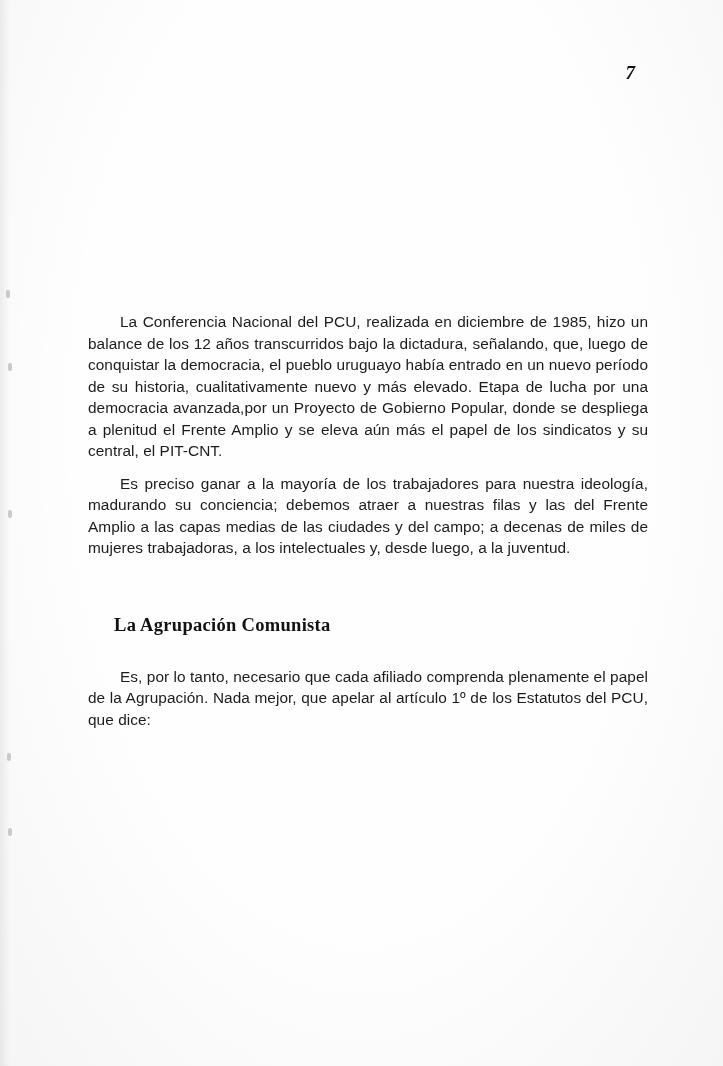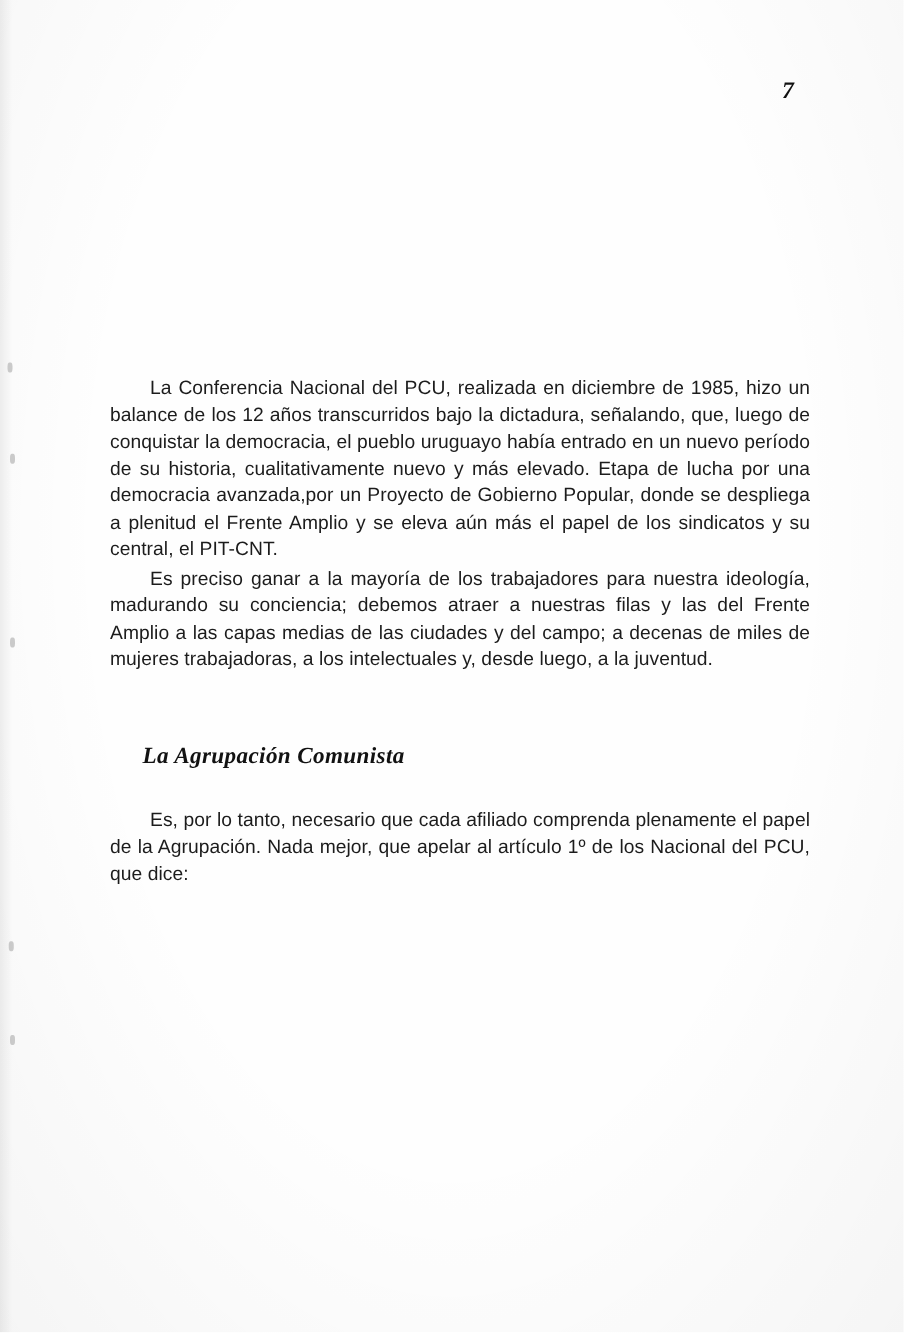--- a/index.html
+++ b/index.html
@@ -47,28 +47,27 @@
     font-style: italic;
     font-size: 19.5px;
     letter-spacing: 0.4px;
     color: #121212;
     margin: 0 0 34px 26px;
     white-space: nowrap;
   }
   .subheading {
     font-family: "Liberation Serif", serif;
     font-weight: bold;
-    font-style: italic;
     font-size: 18.5px;
     letter-spacing: 0.3px;
     color: #121212;
     margin: 56px 0 30px 26px;
   }
   p.para {
-    margin: 0 0 2px 0;
+    margin: 11px 0 2px 0;
     font-size: 15.4px;
     line-height: 21.5px;
     text-align: justify;
     text-indent: 32px;
     color: #1c1c1c;
     letter-spacing: 0.05px;
   }
   
   .speck {
     position: absolute;
@@ -107,16 +106,16 @@
   <div class="content">
 
 
     <p class="para">La Conferencia Nacional del PCU, realizada en diciembre de 1985, hizo un balance de los 12 años transcurridos bajo la dictadura, señalando, que, luego de conquistar la democracia, el pueblo uruguayo había entrado en un nuevo período de su historia, cualitativamente nuevo y más elevado. Etapa de lucha por una democracia avanzada,por un Proyecto de Gobierno Popular, donde se despliega a plenitud el Frente Amplio y se eleva aún más el papel de los sindicatos y su central, el PIT-CNT.</p>
 
     <p class="para">Es preciso ganar a la mayoría de los trabajadores para nuestra ideología, madurando su conciencia; debemos atraer a nuestras filas y las del Frente Amplio a las capas medias de las ciudades y del campo; a decenas de miles de mujeres trabajadoras, a los intelectuales y, desde luego, a la juventud.</p>
 
 
     <h2 class="subheading">La Agrupación Comunista</h2>
 
-    <p class="para">Es, por lo tanto, necesario que cada afiliado comprenda plenamente el papel de la Agrupación. Nada mejor, que apelar al artículo 1º de los Nacional del PCU, que dice:</p>
+    <p class="para">Es, por lo tanto, necesario que cada afiliado comprenda plenamente el papel de la Agrupación. Nada mejor, que apelar al artículo 1º de los Estatutos del PCU, que dice:</p>
 
   </div>
 </div>
 
 </body></html>

